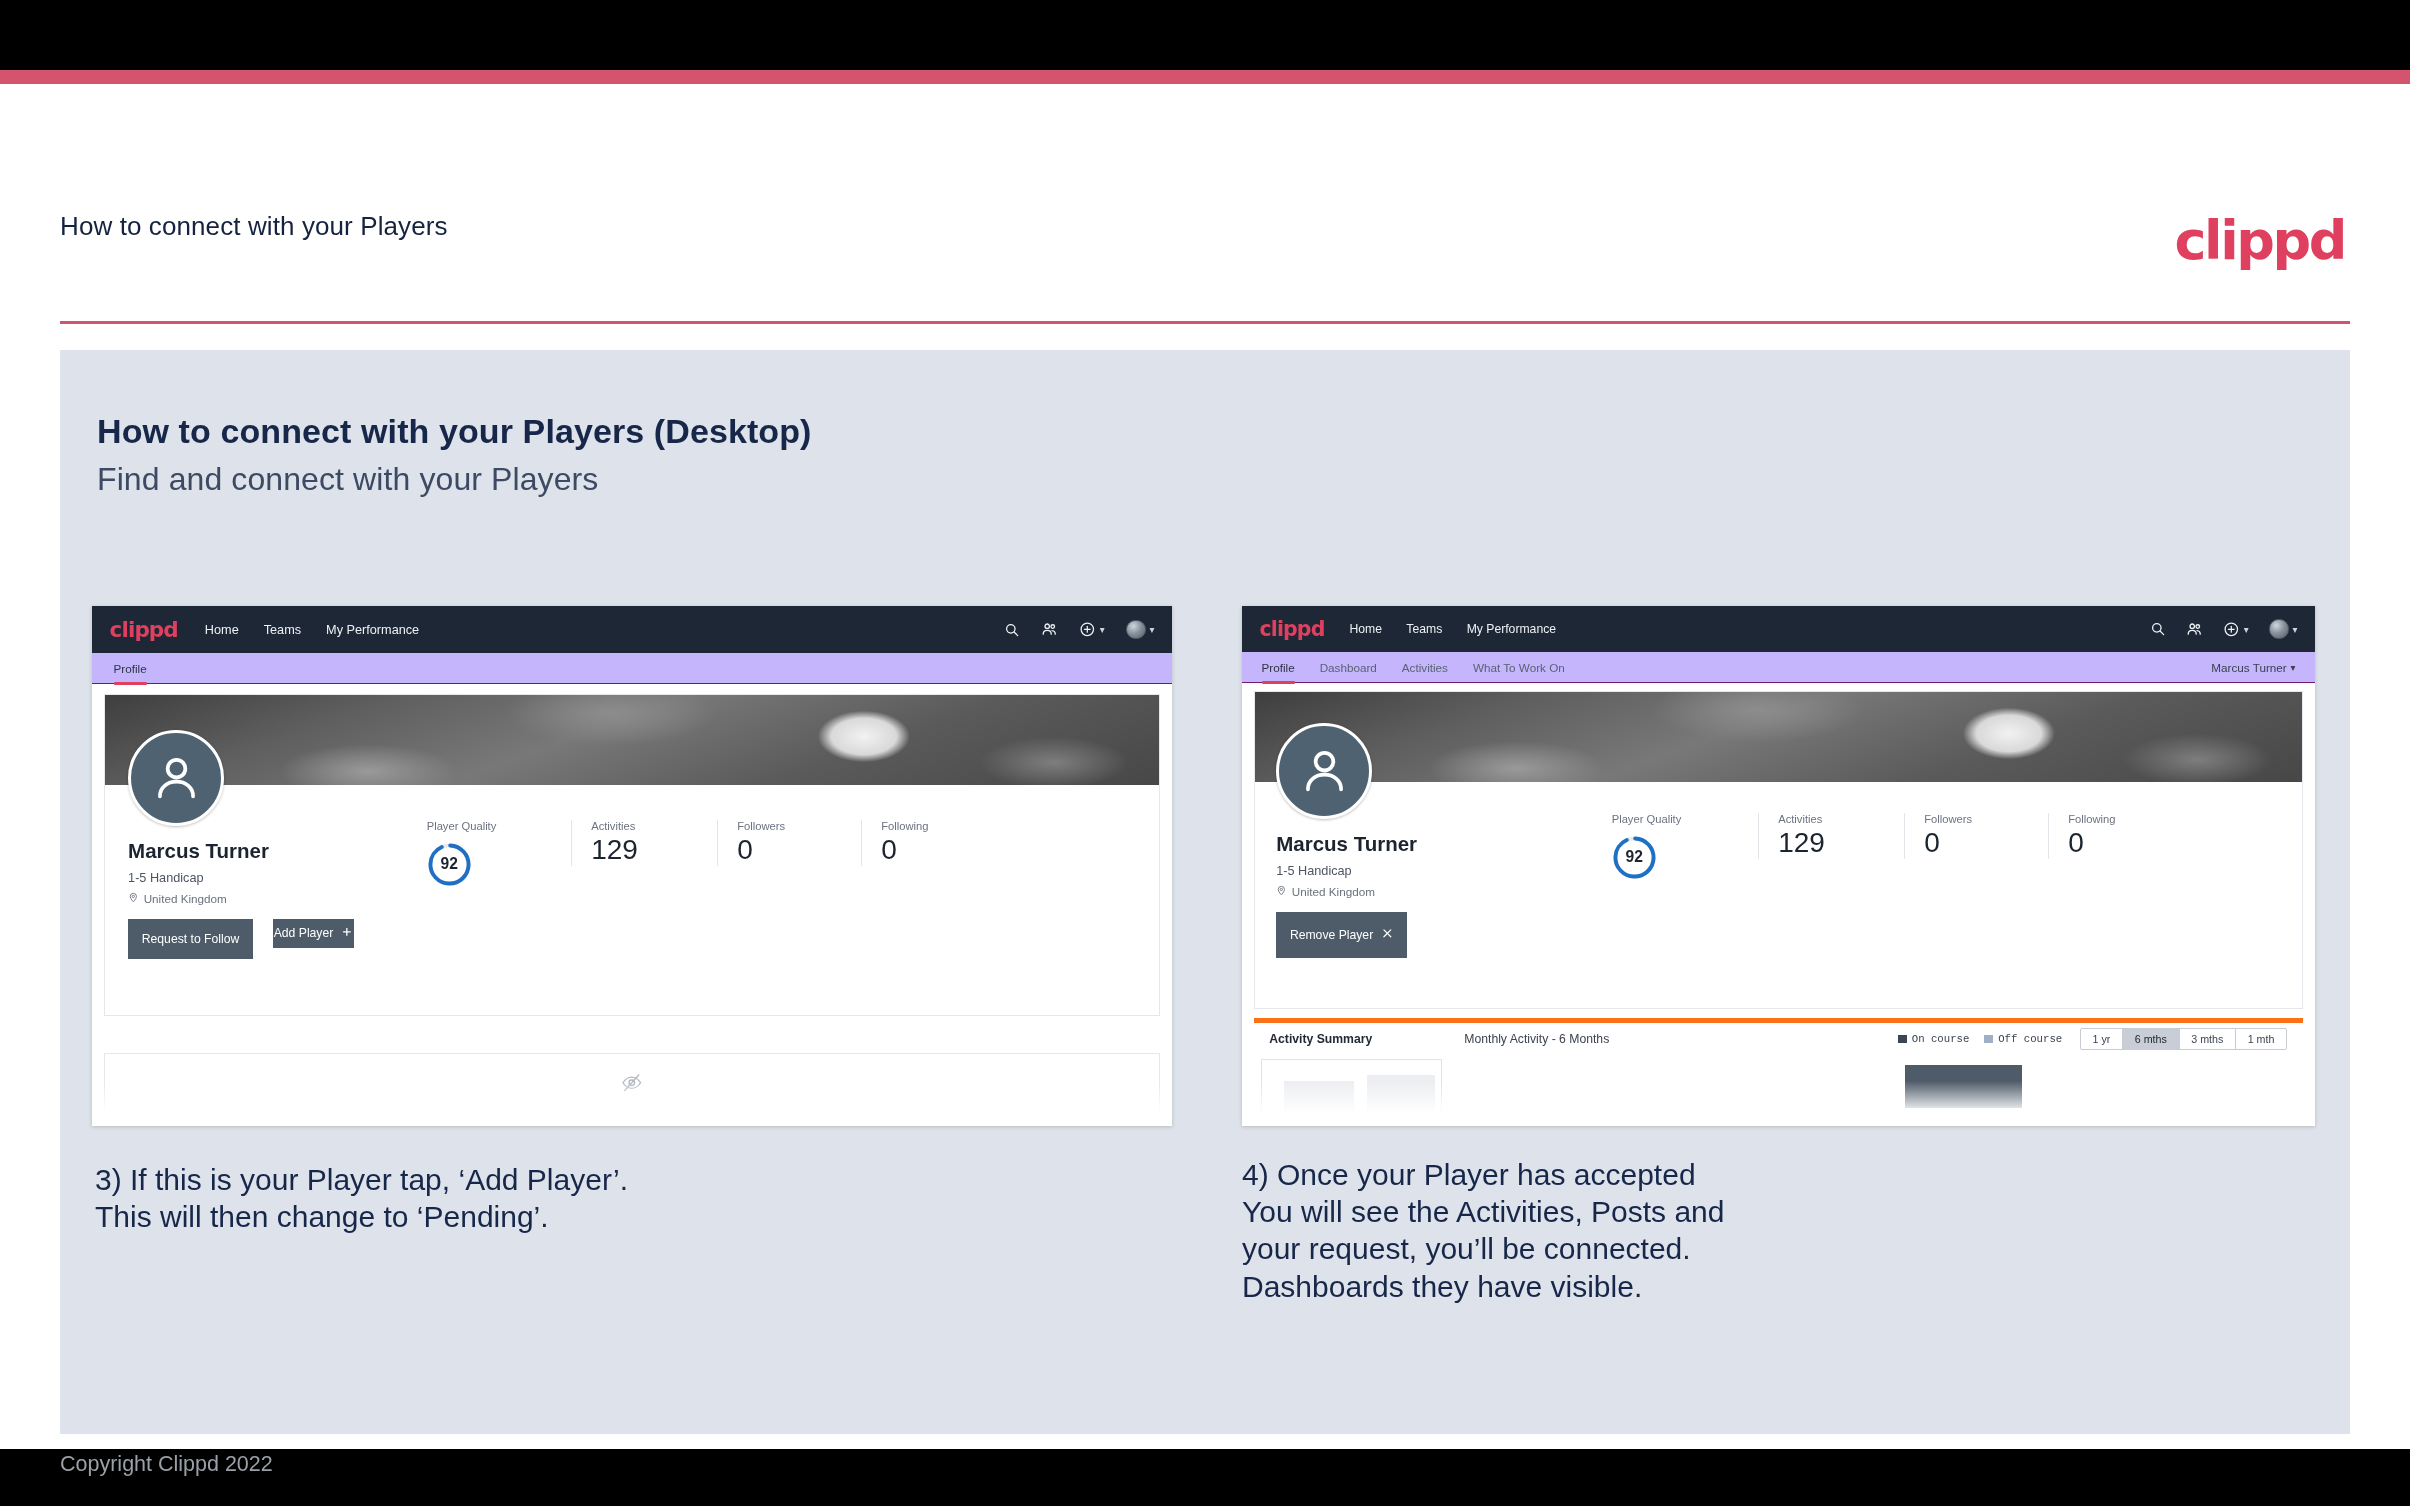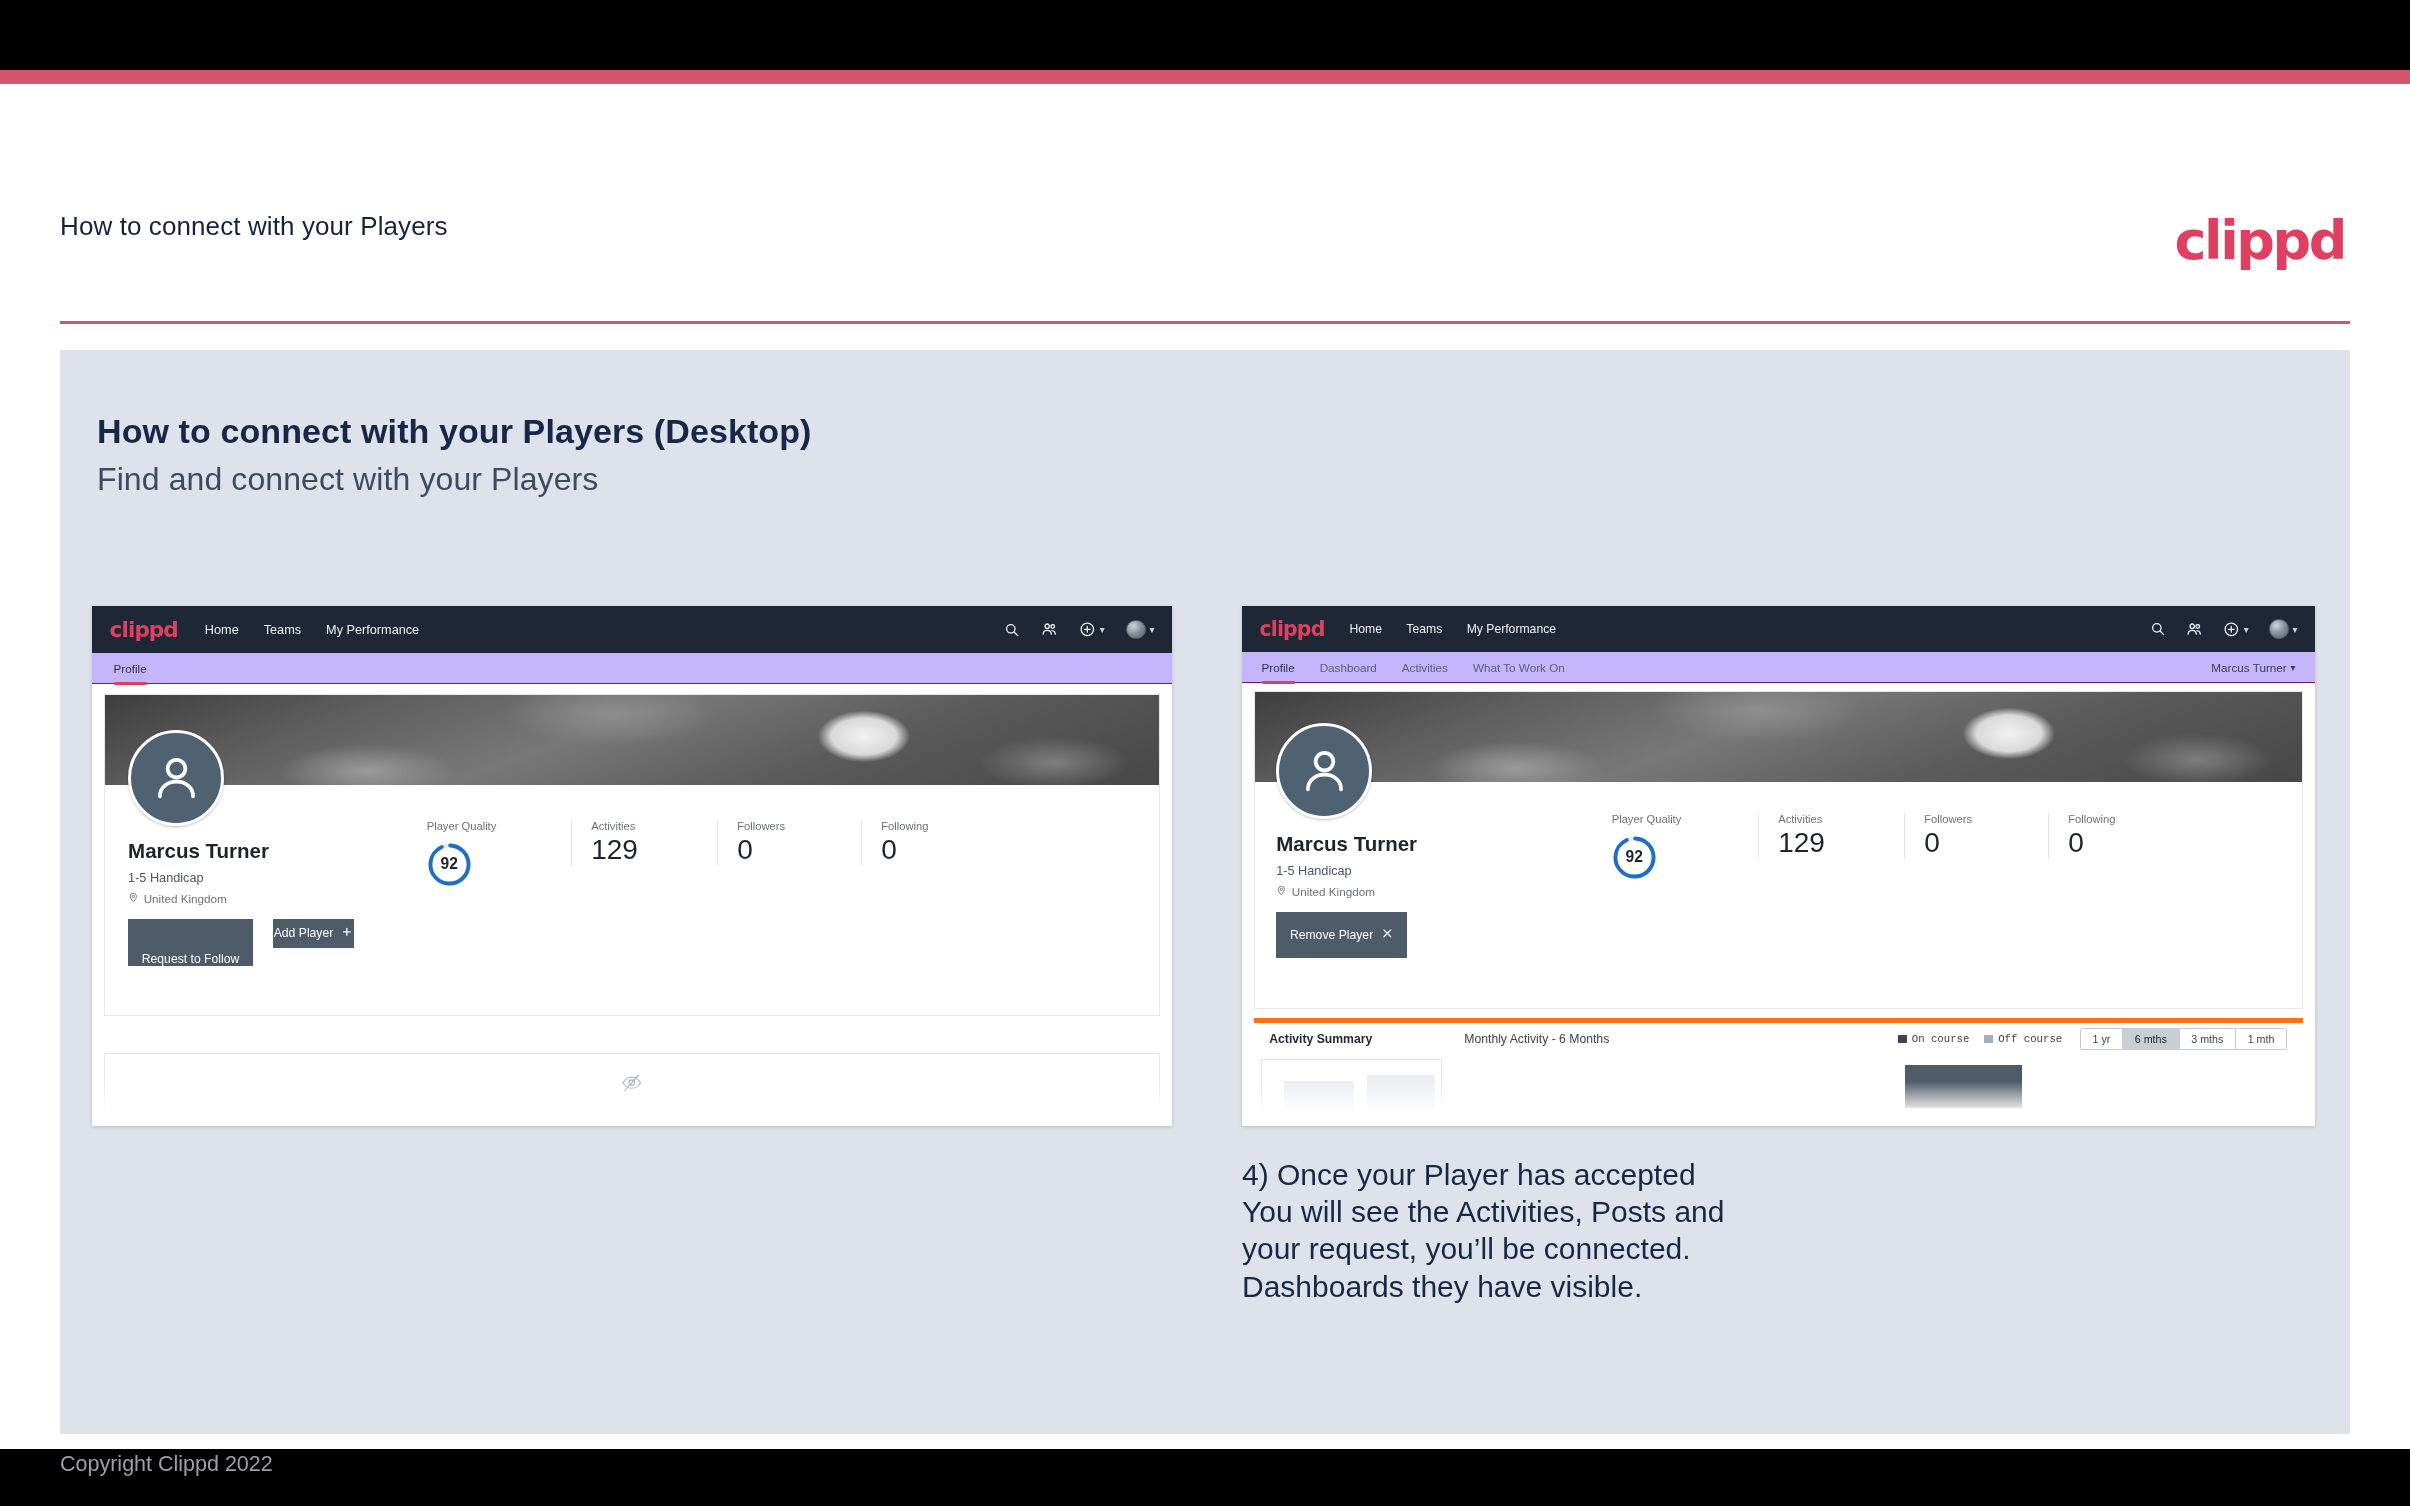--- a/index.html
+++ b/index.html
@@ -242,21 +242,21 @@
         <div class="ploc" style="left:23.4px; top:197px; font-size:11.7px;">
           <span>
             <svg width="10.7" height="10.7" viewBox="0 0 24 24" fill="none" stroke="#6a727e" stroke-width="2">
               <path d="M12 22s7-7.1 7-12a7 7 0 1 0-14 0c0 4.9 7 12 7 12z"></path>
                 <circle cx="12" cy="10" r="2.6"></circle>
             </svg>
           </span>
           <span>United Kingdom</span>
         </div>
 
-        <button class="btn-dark" style="left:23.4px; top:224px; height:47px; padding:0 13.7px; font-size:12.2px;align-items:flex-end;">
+        <button class="btn-dark" style="left:23.4px; top:224px; height:40px; padding:0 13.7px; font-size:12.2px;">
           <span>Request to Follow</span>
         </button>
         <button class="btn-dark" style="left:168px; top:224px; height:29px; padding:0 1px; font-size:12.2px;">
           <span>Add Player</span>
           <span>
             <svg width="11.7" height="11.7" viewBox="0 0 24 24" stroke="#fff" stroke-width="2.6" stroke-linecap="round">
               <line x1="12" y1="5" x2="12" y2="19"></line>
                 <line x1="5" y1="12" x2="19" y2="12"></line>
             </svg>
           </span>
@@ -433,20 +433,24 @@
         <div class="mini-card" style="left:7.8px; top:3.9px; width:181px; height:68px;">
           <div class="mini-blk" style="left:21.5px; top:21.5px; width:70px; height:39px;"></div>
           <div class="mini-blk" style="left:105px; top:15.6px; width:68px; height:45px;"></div>
         </div>
         <div class="mini-bar" style="left:651px; top:9.8px; width:117px; height:43px;"></div>
       </div>
 
       <div class="fade-bottom"></div>
     </div>
 
+    <div class="caption" style="left:35px; top:811px;">
+      <div>3) If this is your Player tap, ‘Add Player’.</div>
+      <div>This will then change to ‘Pending’.</div>
+    </div>
 
     <div class="caption" style="left:1182px; top:806px;">
       <div>4) Once your Player has accepted</div>
       <div>You will see the Activities, Posts and</div>
       <div>your request, you’ll be connected.</div>
       <div>Dashboards they have visible.</div>
     </div>
 
   </div>
 

